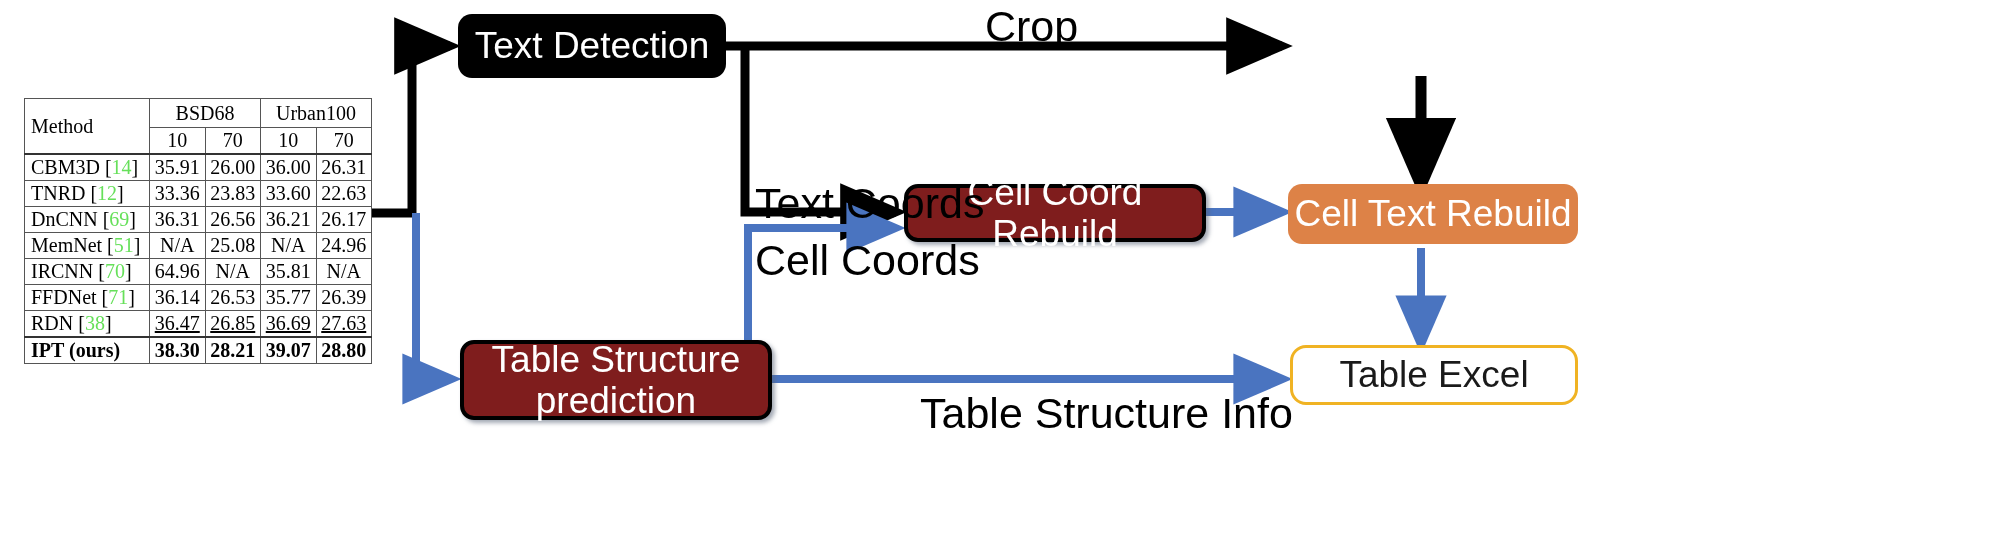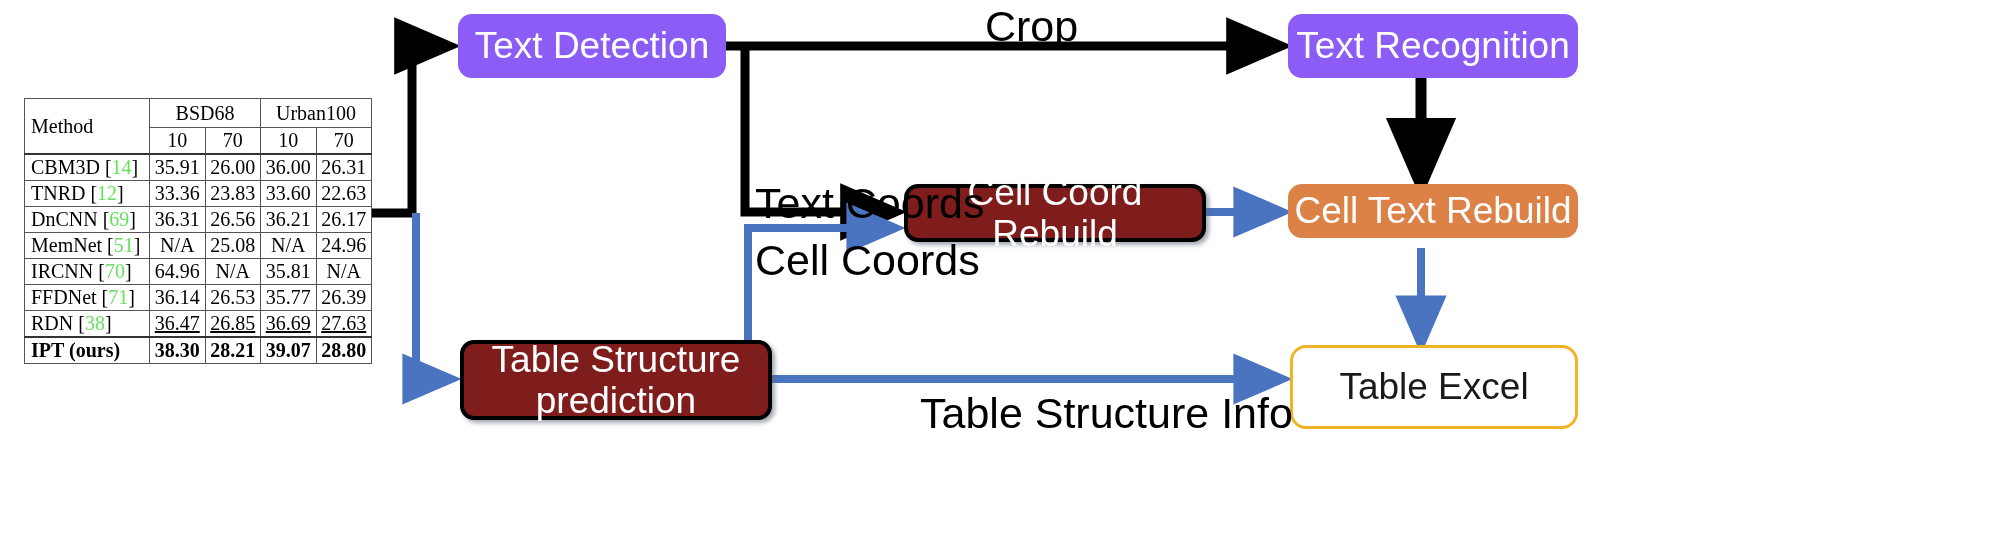--- a/index.html
+++ b/index.html
@@ -31,21 +31,21 @@
     box-sizing: border-box;
     display: flex;
     align-items: center;
     justify-content: center;
     text-align: center;
     border-radius: 14px;
     line-height: 1.12;
     white-space: pre-line;
   }
   .node-gray {
-    background: #8b5cf6;
+    background: #000000;
     color: #ffffff;
     font-size: 37px;
     font-weight: 400;
   }
   .node-blue {
     background: #7f1d1d;
     color: #ffffff;
     font-size: 37px;
     font-weight: 400;
     border: 4px solid #000000;
@@ -218,30 +218,29 @@
 
     <path d="M 1206,212 L 1283,212" stroke="#4a74c0" stroke-width="8" fill="none" marker-end="url(#arrow-blue)"></path>
 
     <path d="M 1421,248 L 1421,345" stroke="#4a74c0" stroke-width="8" fill="none" marker-end="url(#arrow-blue)"></path>
 
     <path d="M 728,379 L 1283,379" stroke="#4a74c0" stroke-width="8" fill="none" marker-end="url(#arrow-blue)"></path>
   </svg>
 
   <div class="node node-gray" style="left:458px; top:14px; width:268px; height:64px;">Text Detection</div>
 
-  <div class="node node-gray" style="left:1288px; top:14px; width:290px; height:64px;">Text Recognition</div>
 
   <div class="node node-blue" style="left:904px; top:184px; width:302px; height:58px;">Cell Coord Rebuild</div>
 
-  <div class="node node-orange" style="left:1288px; top:184px; width:290px; height:54px;">Cell Text Rebuild</div>
+  <div class="node node-orange" style="left:1288px; top:184px; width:290px; height:60px;">Cell Text Rebuild</div>
 
   <div class="node node-blue" style="left:460px; top:340px; width:312px; height:80px;">Table Structure
 prediction</div>
 
-  <div class="node node-outline" style="left:1290px; top:345px; width:288px; height:84px;">Table Excel</div>
+  <div class="node node-outline" style="left:1290px; top:345px; width:288px; height:60px;">Table Excel</div>
 
   <div class="edge-label" style="left:985px; top:2px;">Crop</div>
 
   <div class="edge-label" style="left:755px; top:143px;margin-top:36px;">Text Coords</div>
 
   <div class="edge-label" style="left:755px; top:236px;">Cell Coords</div>
 
   <div class="edge-label" style="left:920px; top:389px;">Table Structure Info</div>
 
 </div>

